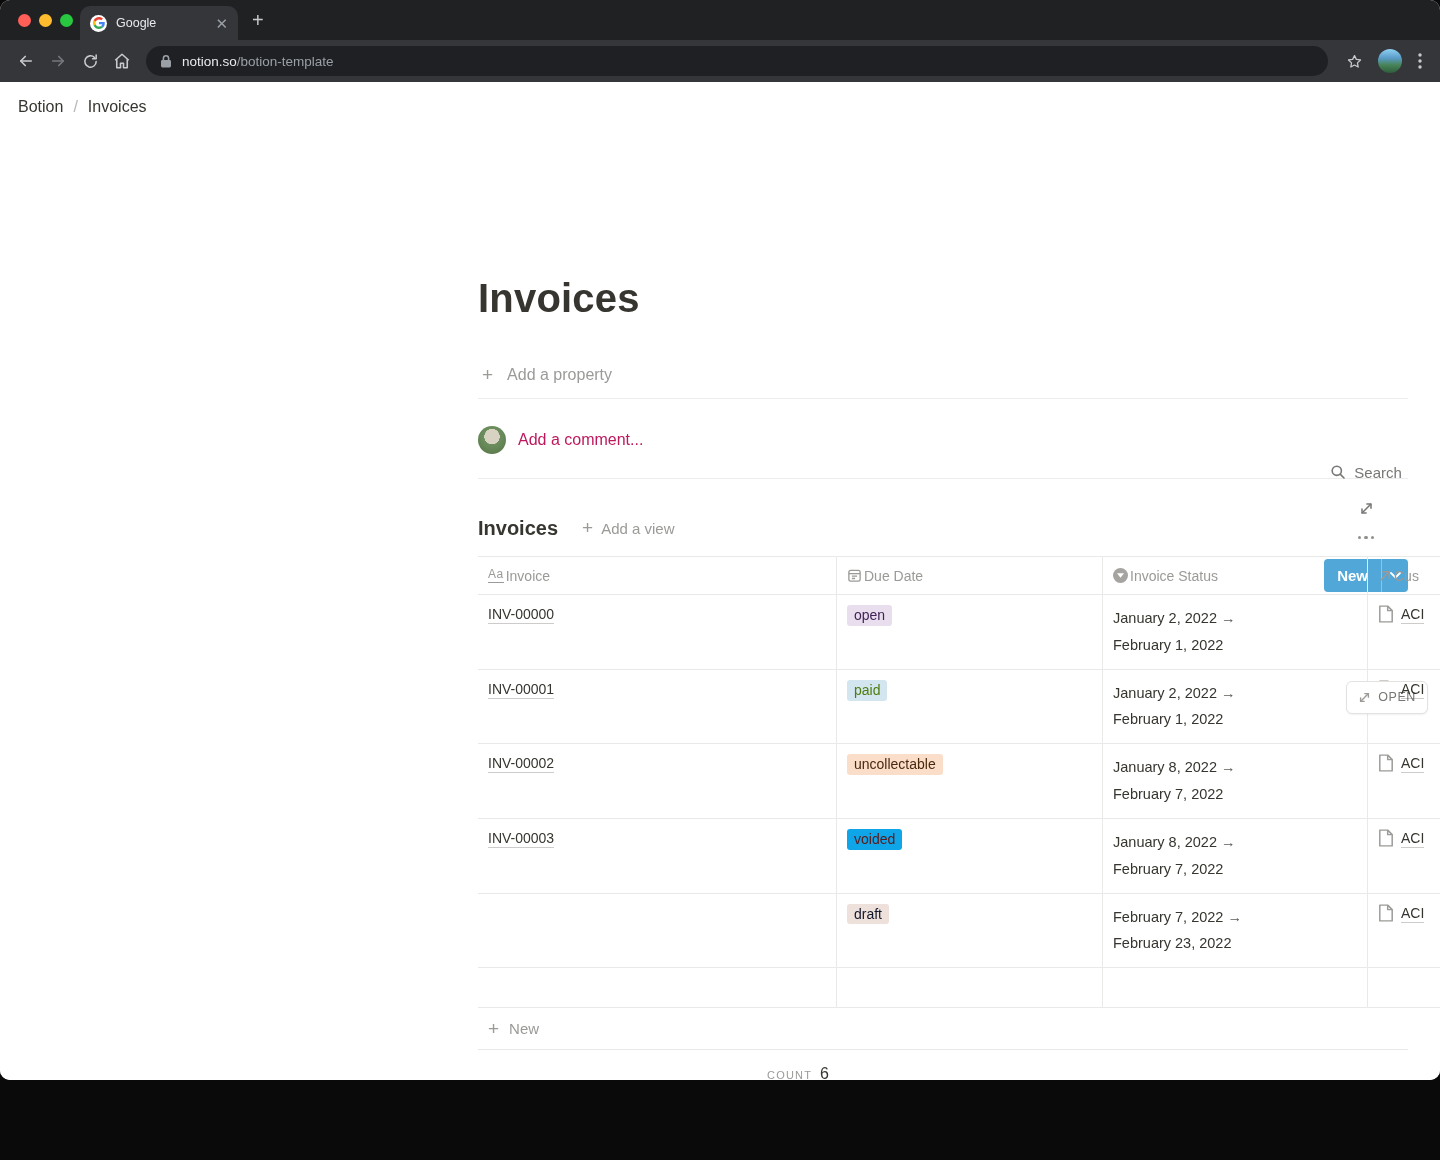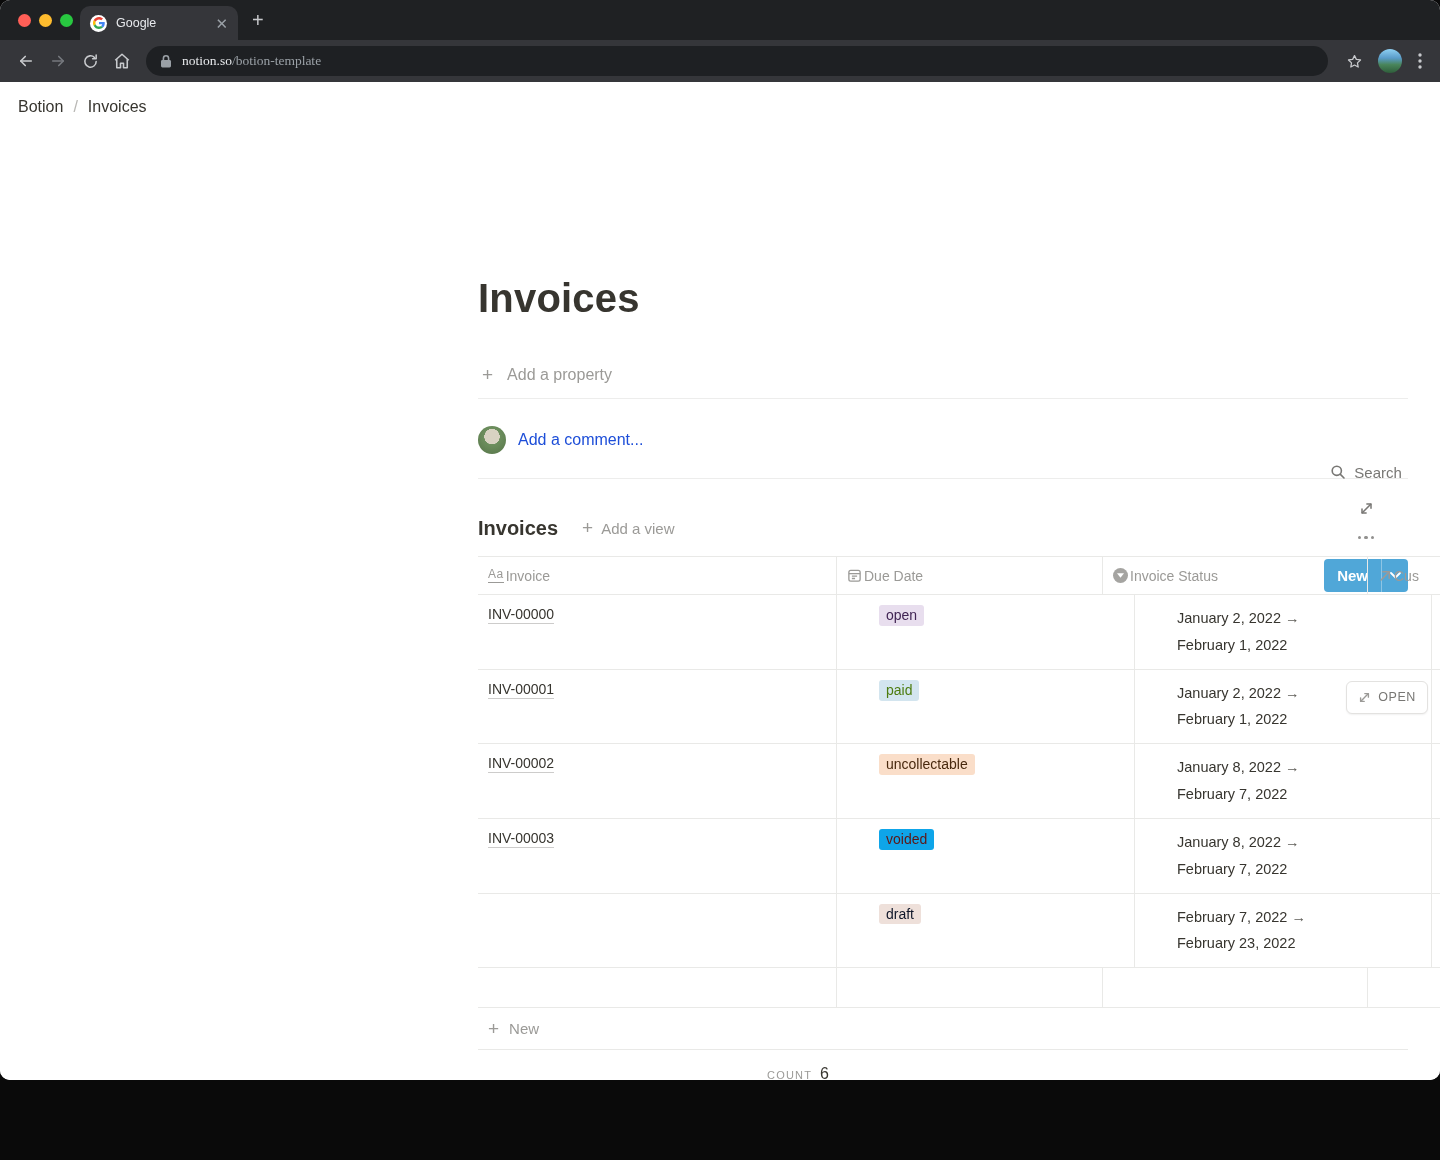--- a/index.html
+++ b/index.html
@@ -12,39 +12,39 @@
   .light { width:13px; height:13px; border-radius:50%; }
   .tab { position:absolute; left:80px; top:6px; width:158px; height:34px; background:#35363a;
          border-radius:10px 10px 0 0; display:flex; align-items:center; padding:0 10px; }
   .tab-fav { width:17px; height:17px; border-radius:50%; background:#fff; display:flex; align-items:center; justify-content:center; }
   .tab-title { color:#e8eaed; font-size:12.5px; margin-left:9px; flex:1; }
   .tab-close { color:#9aa0a6; font-size:15px; line-height:1; cursor:default; }
   .newtab-btn { position:absolute; left:252px; top:11px; color:#c7c9cc; font-size:20px; font-weight:300; line-height:18px; }
   .toolbar { height:42px; background:#35363a; display:flex; align-items:center; padding:0 10px; }
   .nav-ic { width:32px; height:32px; display:flex; align-items:center; justify-content:center; color:#c8cacd; }
   .nav-ic.dim { color:#75787d; }
-  .urlpill { flex:1; height:30px; margin:0 10px 0 8px; background:#1e2023; border-radius:15px; display:flex; align-items:center; padding:0 14px;font-family:Liberation Serif, serif; }
+  .urlpill { flex:1; height:30px; margin:0 10px 0 8px; background:#1e2023; border-radius:15px; display:flex; align-items:center; padding:0 14px; }
   .url-host { color:#e8eaed; font-size:13.5px; margin-left:10px; }
   .url-path { color:#9aa0a6; font-size:13.5px; }
   .chrome-avatar { width:24px; height:24px; border-radius:50%; margin:0 8px;
       background:linear-gradient(180deg,#8fd0f2 0%,#5a9cc9 38%,#49855b 65%,#2e5d3a 100%); }
 
   
   .page { position:absolute; top:82px; left:0; right:0; bottom:0; background:#fff; color:#37352f; }
   .breadcrumb { position:absolute; top:14px; left:14px; font-size:16px; display:flex; align-items:center; }
   .crumb { color:#37352f; padding:2px 4px; border-radius:3px; }
   .crumb-sep { color:#b8b7b4; margin:0 6px; }
 
   .doc-title { position:absolute; top:194px; left:478px; font-size:40px; font-weight:700; letter-spacing:.2px; color:#37352f; }
   .add-prop { position:absolute; top:280px; left:478px; display:flex; align-items:center; gap:14px; color:#9b9a97; font-size:16px; padding:4px; }
   .hr { position:absolute; left:478px; width:930px; border-top:1px solid #ededec; }
   .comment-row { position:absolute; top:344px; left:478px; display:flex; align-items:center; gap:12px; }
   .comment-avatar { width:28px; height:28px; border-radius:50%;
       background:radial-gradient(circle at 50% 38%, #d8d2c2 0 34%, #6d8f5e 35%, #557347 100%); }
-  .comment-ph { color:#1d4ed8; font-size:16px; }
+  .comment-ph { color:#be185d; font-size:16px; }
 
   
   .viewbar { position:absolute; top:426px; left:478px; right:32px; height:40px; display:flex; align-items:center; }
   .db-title { font-size:20px; font-weight:700; color:#37352f; }
   .add-view { display:flex; align-items:center; gap:8px; color:#9b9a97; font-size:15px; margin-left:18px; padding:4px 6px; border-radius:3px; }
   .vb-right { margin-left:auto; display:flex; align-items:center; gap:20px;flex-direction:column; }
   .search-group { display:flex; align-items:center; gap:8px; color:#787774; font-size:15px; }
   .icon-btn { display:flex; align-items:center; justify-content:center; color:#787774; }
   .more-dots { display:flex; gap:3px; }
   .more-dots i { width:3.5px; height:3.5px; border-radius:50%; background:#91908e; }
@@ -54,21 +54,21 @@
 
   
   .table-wrap { position:absolute; top:474px; left:478px; width:962px; border-top:1px solid #e9e9e7; overflow:hidden; }
   .t-row { display:grid; grid-template-columns:359px 266px 265px 220px; border-bottom:1px solid #e9e9e7; position:relative; }
   .t-row > div { border-right:1px solid #e9e9e7; padding:10px 10px; }
   .t-row > div:last-child { border-right:none; white-space:nowrap; }
   .t-head { height:38px; }
   .t-head > div { display:flex; align-items:center; gap:2px; color:#9b9a97; font-size:14px; padding:0 10px; }
   .aa-ic { font-size:12px; color:#9b9a97; border-bottom:1px solid #9b9a97; line-height:1.15; letter-spacing:.5px; }
   .sel-ic { width:15px; height:15px; border-radius:50%; background:#a5a4a1; display:flex; align-items:center; justify-content:center; }
-  .data-row { min-height:68px;gap:32px; }
+  .data-row { min-height:68px; }
   .inv-link { font-size:14px; font-weight:500; color:#37352f; border-bottom:1px solid rgba(55,53,47,.25); padding-bottom:1px; }
   .badge { display:inline-block; font-size:14px; line-height:1.35; padding:1px 7px; border-radius:3px; }
   .dates { font-size:14.5px; line-height:1.85; color:#37352f; }
   .date-arrow { color:#5e5c57; margin-left:4px; }
   .cust-cell { display:flex; align-items:flex-start; gap:7px; }
   .cust-link { font-size:14px; font-weight:500; color:#37352f; border-bottom:1px solid rgba(55,53,47,.25); padding-bottom:1px; position:relative; top:1px; }
   .empty-row { height:40px; }
   .open-btn { position:absolute; right:12px; top:11px; height:33px; background:#fff; border:1px solid #e3e2e0;
       border-radius:6px; box-shadow:0 1px 2px rgba(15,15,15,.06); display:flex; align-items:center; gap:7px;
       padding:0 11px; color:#787774; font-size:12.5px; font-weight:500; letter-spacing:.6px; }

